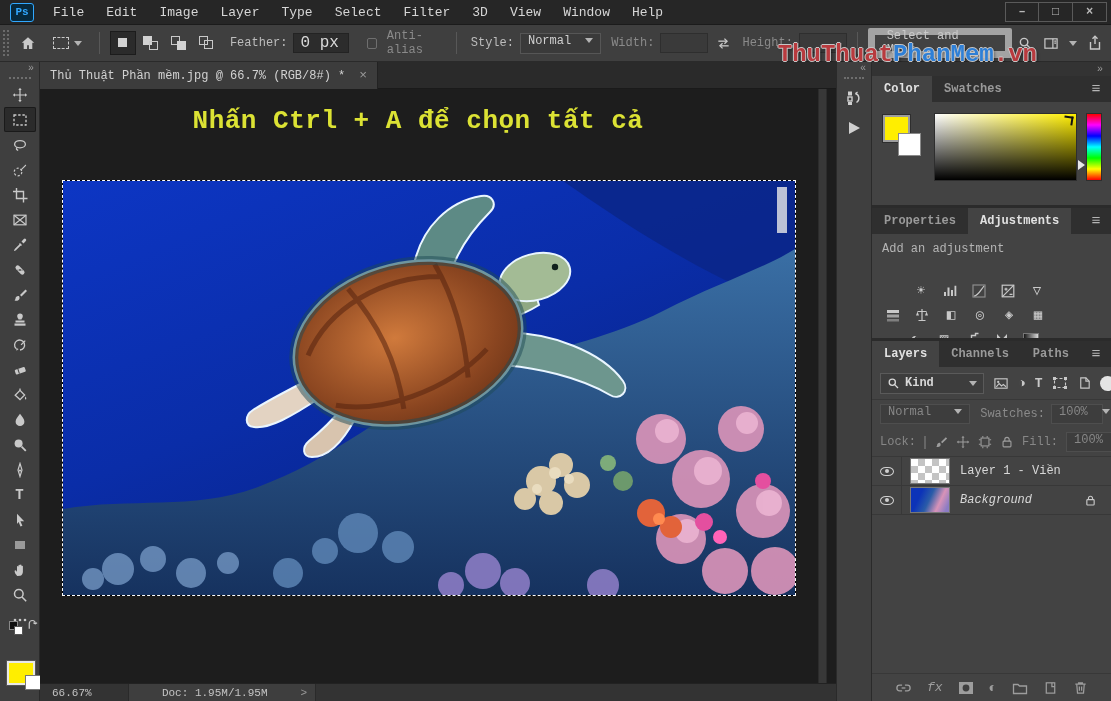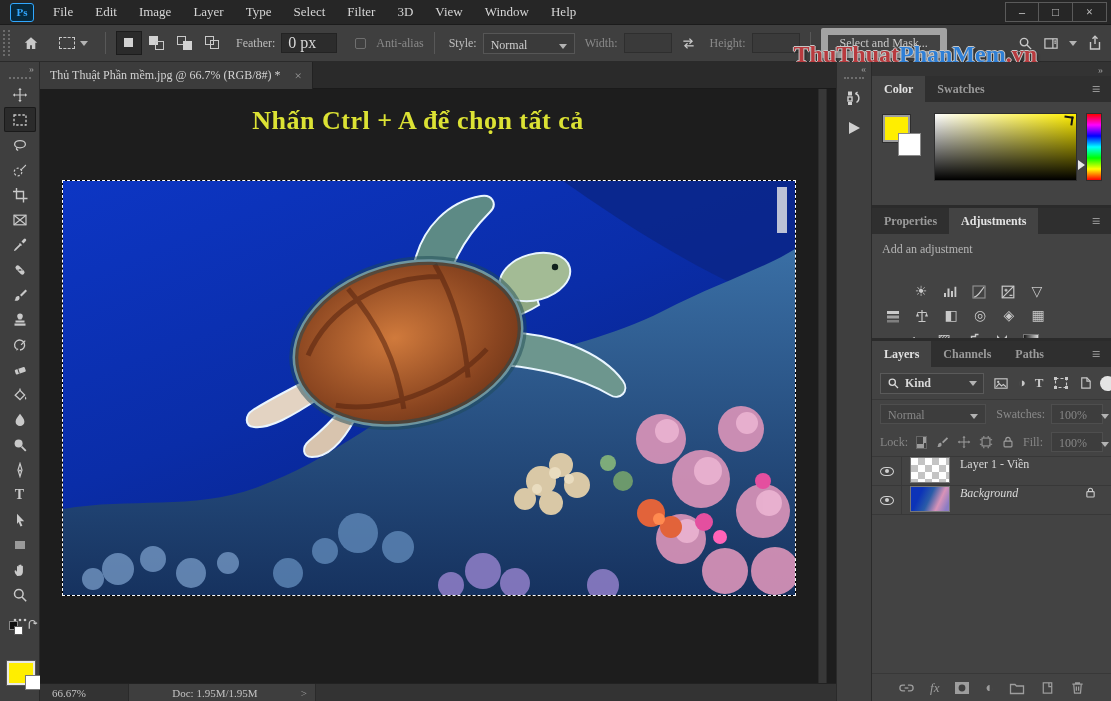--- a/index.html
+++ b/index.html
@@ -1,18 +1,18 @@
 <!DOCTYPE html>
 <html><head>
 <meta charset="utf-8">
 <style>
   *{box-sizing:border-box;margin:0;padding:0}
   html,body{background:#1a1a1a}
   #app{position:relative;width:1111px;height:701px;overflow:hidden;
-       font-family:Liberation Serif, serif;font-size:12px;color:#d4d4d4;
+       font-family:Liberation Mono, monospace;font-size:12px;color:#d4d4d4;
        background:#f9a8d4;user-select:none}
   svg.svgi{display:block}
 
   
   .menubar{position:absolute;left:0;top:0;width:1111px;height:25px;background:#262626;
            display:flex;align-items:center;border-bottom:1px solid #1b1b1b}
   .pslogo{width:24px;height:19px;margin:0 8px 0 10px;border:1px solid #31a8ff;border-radius:3px;
           color:#31a8ff;background:#07293c;font-size:11px;font-weight:bold;
           display:flex;align-items:center;justify-content:center}
   .menu-item{padding:0 11px;height:25px;display:flex;align-items:center;color:#d6d6d6;font-size:13px;cursor:default}
@@ -35,21 +35,21 @@
   .mode.active{background:#2b2b2b;box-shadow:inset 0 0 0 1px #1c1c1c}
   .mode .sq-f{position:absolute;width:9px;height:9px;background:#d2d2d2}
   .mode .sq-o{position:absolute;width:9px;height:9px;border:1.2px solid #c9c9c9}
   .ob-label{color:#bdbdbd;margin-left:4px}
   .ob-label.dim{color:#8a8a8a}
   .tin{width:56px;height:20px;background:#2c2c2c;border:1px solid #232323;color:#d8d8d8;
        font-family:inherit;font-size:16px;padding:0 6px;outline:none}
   .tin.small{width:48px;background:#3a3a3a;border-color:#2e2e2e}
   .cbox{width:11px;height:11px;border:1.2px solid #6f6f6f;border-radius:2px;background:transparent}
   .selbox{height:21px;border:1px solid #565656;background:#3a3a3a;color:#cfcfcf;display:flex;
-          align-items:flex-end;padding:0 7px;gap:14px}
+          align-items:flex-start;padding:0 7px;gap:14px}
   .ob-button{height:22px;border:7px solid #a3a3a3;border-radius:2px;background:#424242;color:#c9c9c9;
              padding:8px 12px;display:flex;align-items:center}
   .watermark{position:absolute;right:74px;top:16px;font-size:24px;font-weight:bold;letter-spacing:0;
              text-shadow:1px 0 #c6c6c6,-1px 0 #c6c6c6,0 1px #c6c6c6,0 -1px #c6c6c6,2px 2px 3px rgba(0,0,0,.4);
              pointer-events:none;white-space:nowrap}
   .wm-red{color:#b83a3e}.wm-blue{color:#2e7fd6}
 
   
   .toolbar{position:absolute;left:0;top:62px;width:40px;height:639px;background:#3f3f3f;
            border-right:1px solid #2a2a2a;display:flex;flex-direction:column;align-items:center}
@@ -144,21 +144,21 @@
   .lf-icon{color:#c9c9c9;display:flex;align-items:center;font-size:13px;font-weight:bold}
   .lf-toggle{position:absolute;right:-4px;top:9px;width:15px;height:15px;border-radius:50%;background:#e4e4e4}
   .lblend{height:28px;display:flex;align-items:center;gap:6px;padding:0 8px}
   .selbox.dis{color:#878787;background:#3d3d3d;border-color:#4e4e4e}
   .blendbox{width:118px;height:20px}
   .pctbox{width:52px;height:20px}
   .llock{height:28px;display:flex;align-items:center;gap:8px;padding:0 8px;color:#878787}
   .lock-ico{color:#9d9d9d;display:flex}
   .checker8{width:13px;height:13px;background:conic-gradient(#9d9d9d 25%,#3f3f3f 0 50%,#9d9d9d 0 75%,#3f3f3f 0) 0 0/13px 13px;border:1px solid #666}
   .lrows{border-top:1px solid #383838}
-  .lrow{height:29px;display:flex;border-bottom:1px solid #383838}
+  .lrow{height:29px;display:flex;align-items:center;border-bottom:1px solid #383838}
   .eyecell{width:30px;display:flex;justify-content:center;border-right:1px solid #383838;align-self:stretch;align-items:center}
   .eye{width:14px;height:9px;border:1.5px solid #cfcfcf;border-radius:50% / 60%;position:relative;display:inline-block}
   .eye::after{content:"";position:absolute;left:50%;top:50%;transform:translate(-50%,-50%);
               width:4px;height:4px;background:#cfcfcf;border-radius:50%}
   .thumb{width:40px;height:26px;border:1px solid #777;margin:0 10px 0 8px}
   .thumb.checker{background:conic-gradient(#c4c4c4 25%,#fff 0 50%,#c4c4c4 0 75%,#fff 0) 0 0/14px 14px #fff}
   .thumb.bgimg{background:linear-gradient(115deg,#0c33b8 25%,#2a5ca8 48%,#d893b8 72%,#8b7cc4 92%)}
   .lname{color:#d8d8d8}
   .lname.italic{font-style:italic}
   .row-lock{margin-left:auto;margin-right:14px;color:#c9c9c9}

